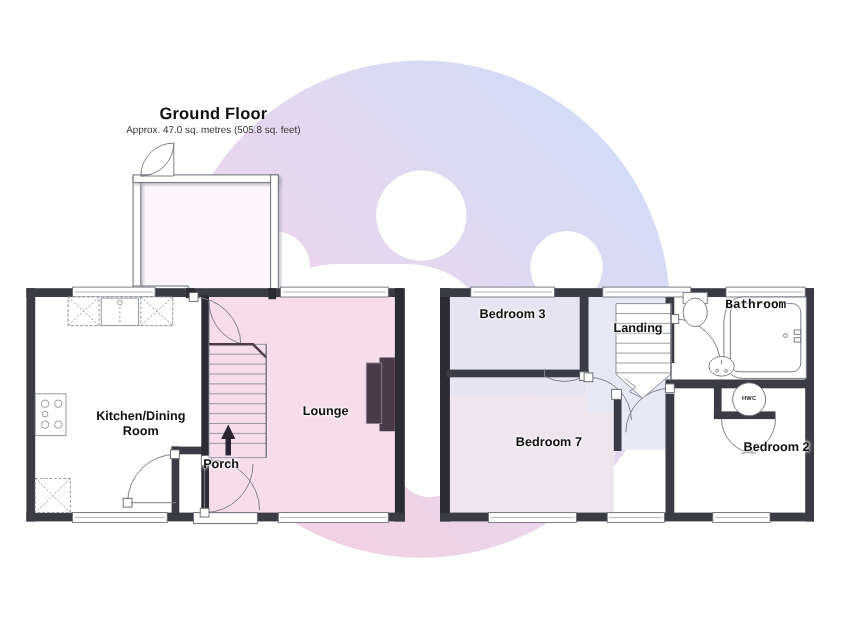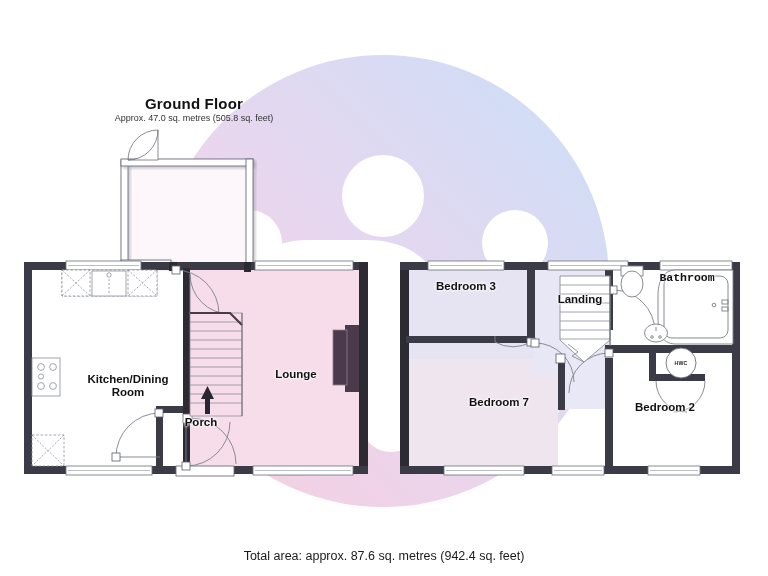--- a/index.html
+++ b/index.html
@@ -345,20 +345,19 @@
 
     <div class="room-label" style="left:58px;top:343px;width:140px;margin-top:30px;">Kitchen/Dining
 Room</div>
     <div class="room-label" style="left:236px;top:329px;width:120px;margin-top:39px;">Lounge</div>
     <div class="room-label" style="left:151px;top:416px;width:100px;">Porch</div>
 
     <div class="room-label" style="left:406px;top:280px;width:120px;">Bedroom 3</div>
     <div class="room-label" style="left:530px;top:293px;width:100px;text-align:center;">Landing</div>
     <div class="room-label" style="left:637px;top:271px;width:100px;font-family:Liberation Mono, monospace;">Bathroom</div>
     <div class="room-label" style="left:439px;top:396px;width:120px;">Bedroom 7</div>
-    <div class="room-label" style="left:605px;top:401px;width:120px;">Bedroom 2</div>
+    <div class="room-label" style="left:605px;top:401px;width:120px;padding-left:41px;">Bedroom 2</div>
 
     <div class="hwc-label" style="left:666px;top:360px;width:30px;">HWC</div>
 
-    <div class="total-area" style="top:549px;">Total area: approx. 87.6 sq. metres (942.4 sq. feet)</div>
   </div>
 
 </div>
 
 </body></html>

